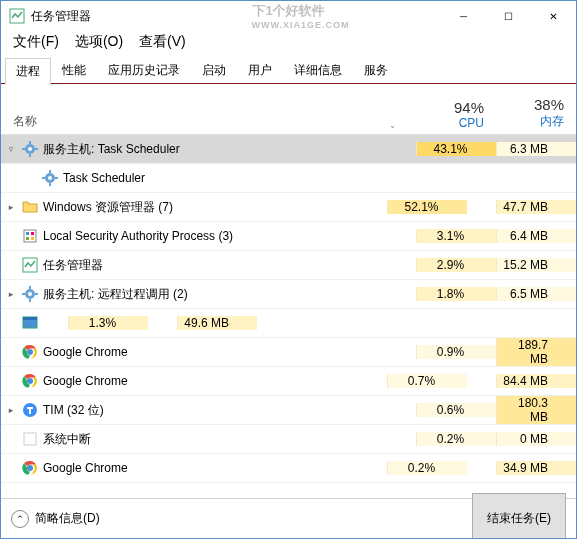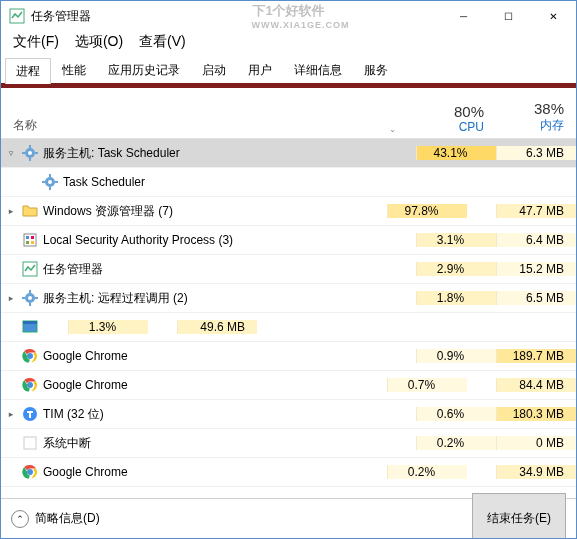--- a/index.html
+++ b/index.html
@@ -5,38 +5,38 @@
 * { box-sizing: border-box; margin: 0; padding: 0; font-family: "Microsoft YaHei", "Segoe UI", sans-serif; }
 body { background: #fff; width: 577px; height: 539px; overflow: hidden; border: 1px solid #5a8ec8; display: flex; flex-direction: column; }
 .titlebar { background: #fff; height: 30px; display: flex; align-items: center; padding-left: 8px; }
 .titlebar .icon { width: 16px; height: 16px; margin-right: 6px; }
 .titlebar .title { font-size: 12px; flex: 1; color: #000; }
 .titlebar .watermark { position: absolute; left: 50%; transform: translateX(-50%); font-size: 13px; color: #c0c0c0; font-weight: bold; text-align: center; pointer-events: none; }
 .titlebar .watermark .sub { font-size: 9px; letter-spacing: 1px; padding-left: 24px; }
 .winbtn { width: 45px; height: 30px; display: flex; align-items: center; justify-content: center; color: #000; font-size: 10px; }
 .menubar { height: 22px; display: flex; align-items: center; padding: 0 4px; font-size: 14px; }
 .menubar .item { padding: 2px 8px; }
-.tabs { display: flex; border-bottom: 5px solid #7f1d1d; padding: 4px 4px 0 4px; font-size: 12px; background: #fff; }
+.tabs { display: flex; border-bottom: 1px solid #7f1d1d; padding: 4px 4px 0 4px; font-size: 12px; background: #fff; }
 .tab { padding: 4px 10px; border: 1px solid transparent; border-bottom: none; cursor: default; }
 .tab.active { border-color: #d0d0d0; background: #fff; position: relative; top: 1px; }
 .content { flex: 1; display: flex; flex-direction: column; overflow: hidden; }
 .headers { display: flex; align-items: flex-end; border-bottom: 1px solid #e0e0e0; padding: 12px 0 4px 0; font-size: 12px; }
 .headers .namecol { flex: 1; padding-left: 12px; color: #555; }
 .headers .metriccol { width: 80px; text-align: right; padding-right: 12px; }
 .headers .metriccol .pct { font-size: 15px; color: #333; }
 .headers .metriccol .lbl { color: #1a6fc4; font-size: 12px; }
 .headers .sortind { font-size: 8px; color: #888; margin-right: 20px; }
 .rows { flex: 1; overflow-y: auto; }
 .row { display: flex; align-items: center; height: 29px; font-size: 12px; border-bottom: 1px solid #f0f0f0; }
 .row .exp { width: 20px; text-align: center; color: #666; font-size: 9px; }
 .row .ric { width: 18px; height: 16px; display: flex; align-items: center; justify-content: center; }
 .row .ric svg, .row .ric .emo { width: 16px; height: 16px; }
 .row .nm { flex: 1; padding-left: 4px; white-space: nowrap; overflow: hidden; text-overflow: ellipsis; color: #000; }
 .row .cpu { width: 80px; text-align: center; padding-right: 12px; border-left: 1px solid #f3e9c8; }
-.row .mem { width: 80px; text-align: right; padding-right: 12px; border-left: 1px solid #f3e9c8; }
+.row .mem { width: 80px; text-align: right; padding-right: 28px; border-left: 1px solid #f3e9c8; }
 .row.child .exp { width: 40px; }
 .row.sel { background: #d8d8d8; }
 .heat1 { background: #fff9e0; }
 .heat2 { background: #fff3c4; margin-left: 29px; }
 .heat3 { background: #ffe89a; }
 .heat4 { background: #ffd966; }
 .footer { border-top: 1px solid #d0d0d0; height: 40px; display: flex; align-items: center; padding: 0 10px; font-size: 12px; }
 .footer .fewer { display: flex; align-items: center; gap: 6px; cursor: default; }
 .footer .circ { width: 18px; height: 18px; border: 1px solid #888; border-radius: 50%; display: flex; align-items: center; justify-content: center; font-size: 9px; }
 .footer .spacer { flex: 1; }
@@ -79,21 +79,21 @@
     <div class="tab">用户</div>
     <div class="tab">详细信息</div>
     <div class="tab">服务</div>
   </div>
 
 <div class="content">
   <div class="headers">
     <div class="namecol">名称</div>
     <div class="sortind">⌄</div>
     <div class="metriccol">
-      <div class="pct">80%</div>
+      <div class="pct">94%</div>
       <div class="lbl">CPU</div>
     </div>
     <div class="metriccol">
       <div class="pct">38%</div>
       <div class="lbl">内存</div>
     </div>
   </div>
   <div class="rows" id="rows">
       <div class="row sel">
         <span class="exp">▿</span>
@@ -132,21 +132,21 @@
         <span class="mem heat0"></span>
       </div>
       <div class="row">
         <span class="exp">▸</span>
         <span class="ric">
           <svg viewBox="0 0 16 16">
             <path d="M1 3h5l1 2h8v8H1z" fill="#ffd96b" stroke="#caa53a"></path>
           </svg>
         </span>
         <span class="nm">Windows 资源管理器 (7)</span>
-        <span class="cpu heat3">97.8%</span>
+        <span class="cpu heat3">52.1%</span>
         <span class="mem heat2">47.7 MB</span>
       </div>
       <div class="row">
         <span class="exp"></span>
         <span class="ric">
           <svg viewBox="0 0 16 16">
             <rect x="2" y="2" width="12" height="12" fill="#fff" stroke="#888"></rect>
             <rect x="4" y="4" width="3" height="3" fill="#4a90d9"></rect>
             <rect x="9" y="4" width="3" height="3" fill="#e06"></rect>
             <rect x="4" y="9" width="3" height="3" fill="#7a4"></rect>

